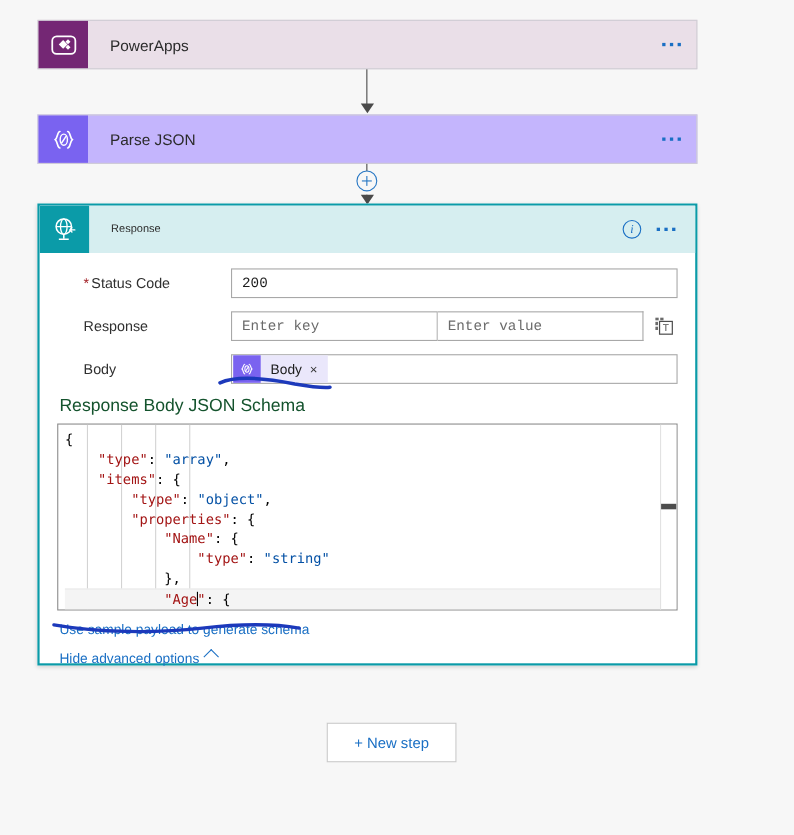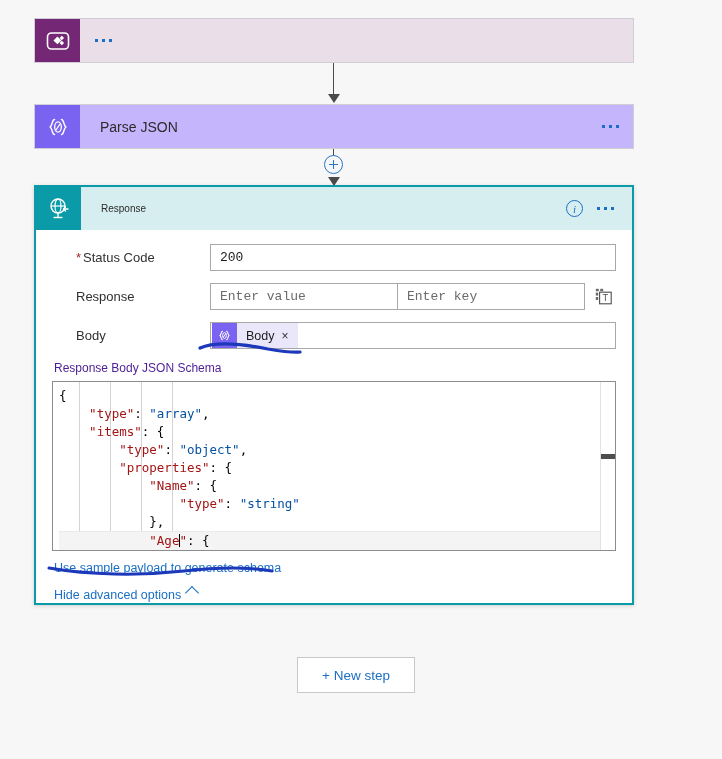--- a/index.html
+++ b/index.html
@@ -249,22 +249,22 @@
   }
   .token-x {
     font-size: 12px;
     color: #333;
     padding-right: 9px;
     cursor: pointer;
     line-height: 1;
   }
 
   .schema-label {
-    font-size: 12px;
-    color: #4c1d95;
+    font-size: 16px;
+    color: #14532d;
     margin: 2px 0 6px 2px;
   }
 
   
   .editor {
     position: relative;
     height: 170px;
     border: 1px solid #8c8c8c;
     background: #ffffff;
     box-sizing: border-box;
@@ -381,20 +381,21 @@
 
   <div class="card card-powerapps">
     <div class="card-iconbox icon-powerapps">
       <svg width="26" height="26" viewBox="0 0 26 26" aria-hidden="true">
         <rect x="2.5" y="5" width="21" height="16" rx="4" ry="4" fill="none" stroke="#ffffff" stroke-width="1.6"></rect>
         <rect x="9.6" y="9.6" width="5.6" height="5.6" transform="rotate(45 12.4 12.4)" fill="#ffffff"></rect>
         <rect x="15.2" y="8.3" width="3.2" height="3.2" transform="rotate(45 16.8 9.9)" fill="#ffffff"></rect>
         <rect x="15.2" y="13.4" width="3.2" height="3.2" transform="rotate(45 16.8 15)" fill="#ffffff"></rect>
       </svg>
     </div>
+    <div class="card-title">PowerApps</div>
     <div class="card-menu">
       <span class="dots">
           <i></i>
           <i></i>
           <i></i>
         </span>
     </div>
   </div>
 
   <div class="conn conn-1"></div>
@@ -450,22 +451,22 @@
     <div class="response-body">
 
       <div class="form-row">
         <div class="form-label"><span class="req-star">*</span><span>Status Code</span></div>
         <input class="text-input" type="text" value="200" style="">
       </div>
 
       <div class="form-row">
         <div class="form-label">Response</div>
         <div class="headers-group">
+          <input class="text-input" type="text" placeholder="Enter key" style="">
           <input class="text-input" type="text" placeholder="Enter value" style="">
-          <input class="text-input" type="text" placeholder="Enter key" style="">
         </div>
         <button class="table-toggle-btn">
           <svg width="17" height="17" viewBox="0 0 17 17" aria-hidden="true">
             <rect x="0.8" y="0.8" width="3" height="2.4" fill="#6b6b6b"></rect>
             <rect x="5.2" y="0.8" width="3" height="2.4" fill="#6b6b6b"></rect>
             <rect x="0.8" y="4.6" width="2.4" height="3" fill="#6b6b6b"></rect>
             <rect x="0.8" y="9" width="2.4" height="3" fill="#6b6b6b"></rect>
             <rect x="4.6" y="4.2" width="11.6" height="11.6" fill="#ffffff" stroke="#4d4d4d" stroke-width="1.1"></rect>
             <text x="10.4" y="13.2" font-family="DejaVu Sans, sans-serif" font-size="8.5" fill="#4d4d4d" text-anchor="middle">T</text>
           </svg>

